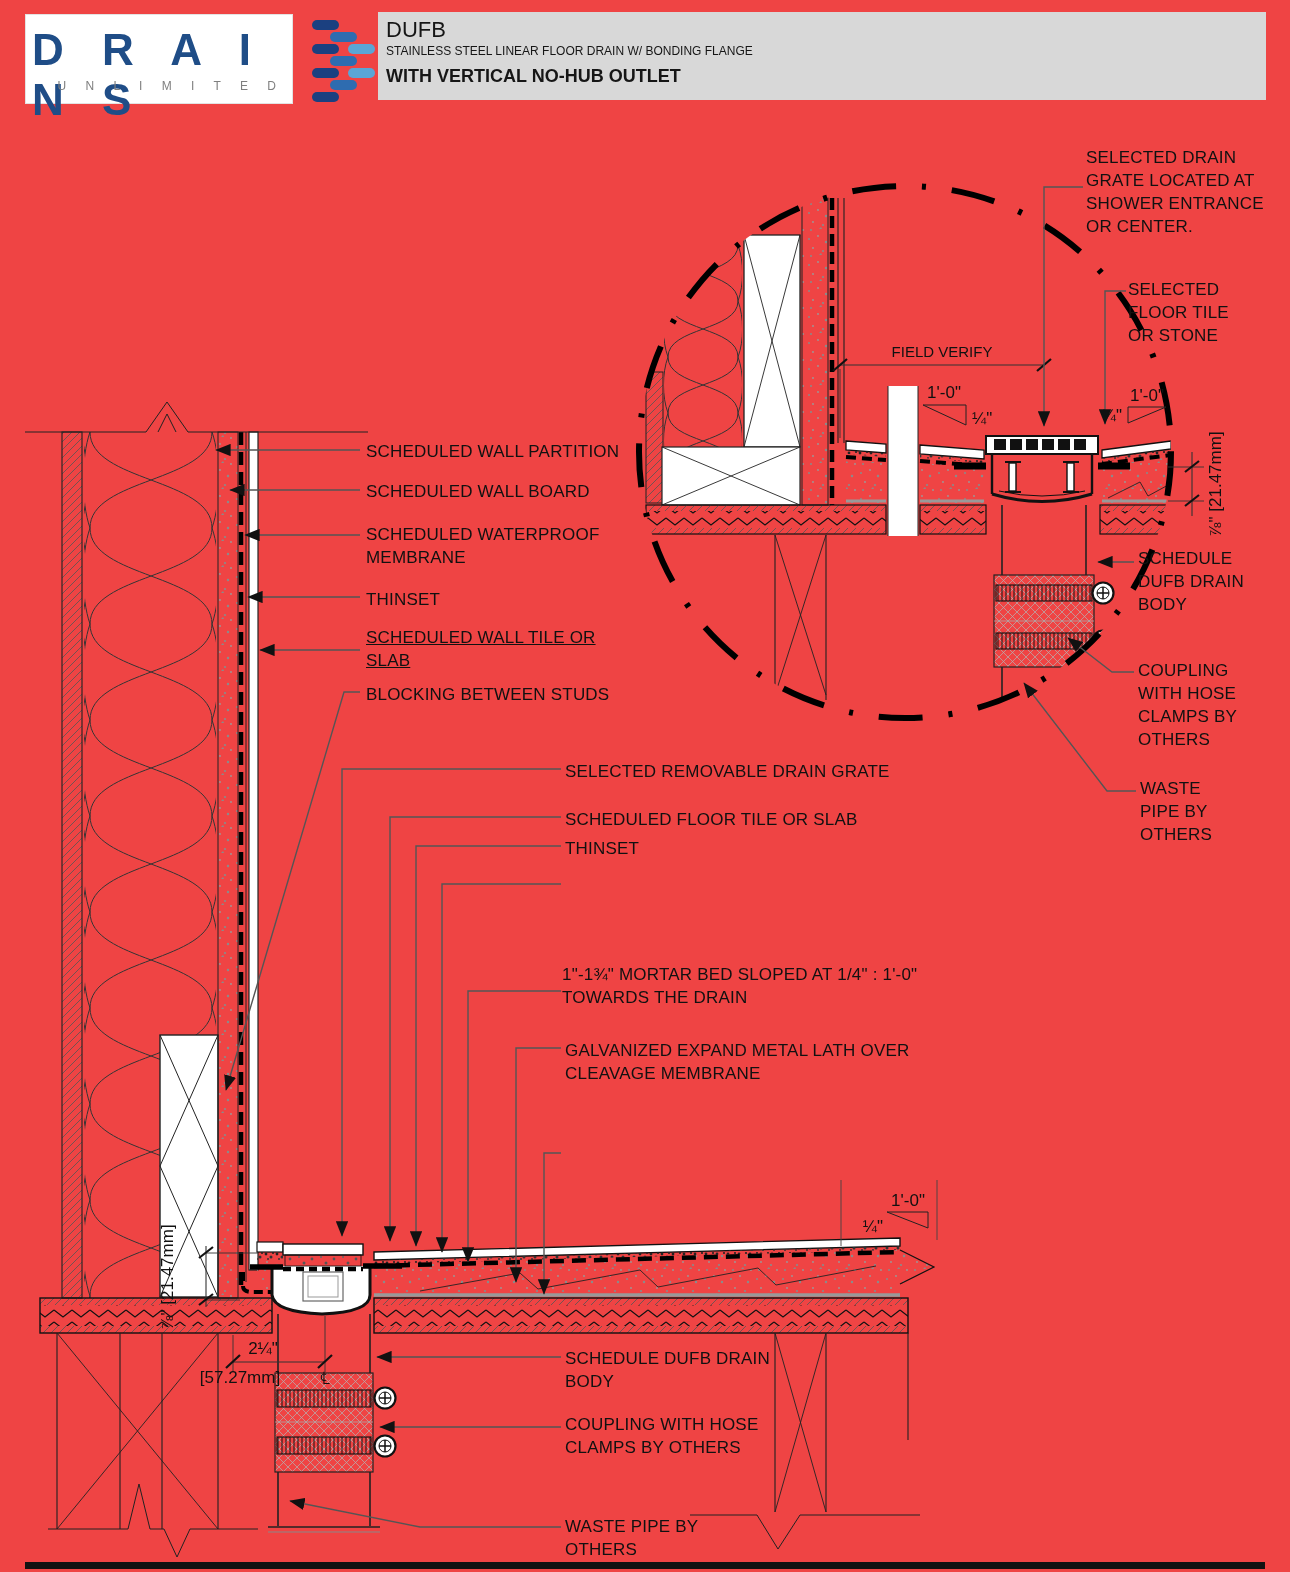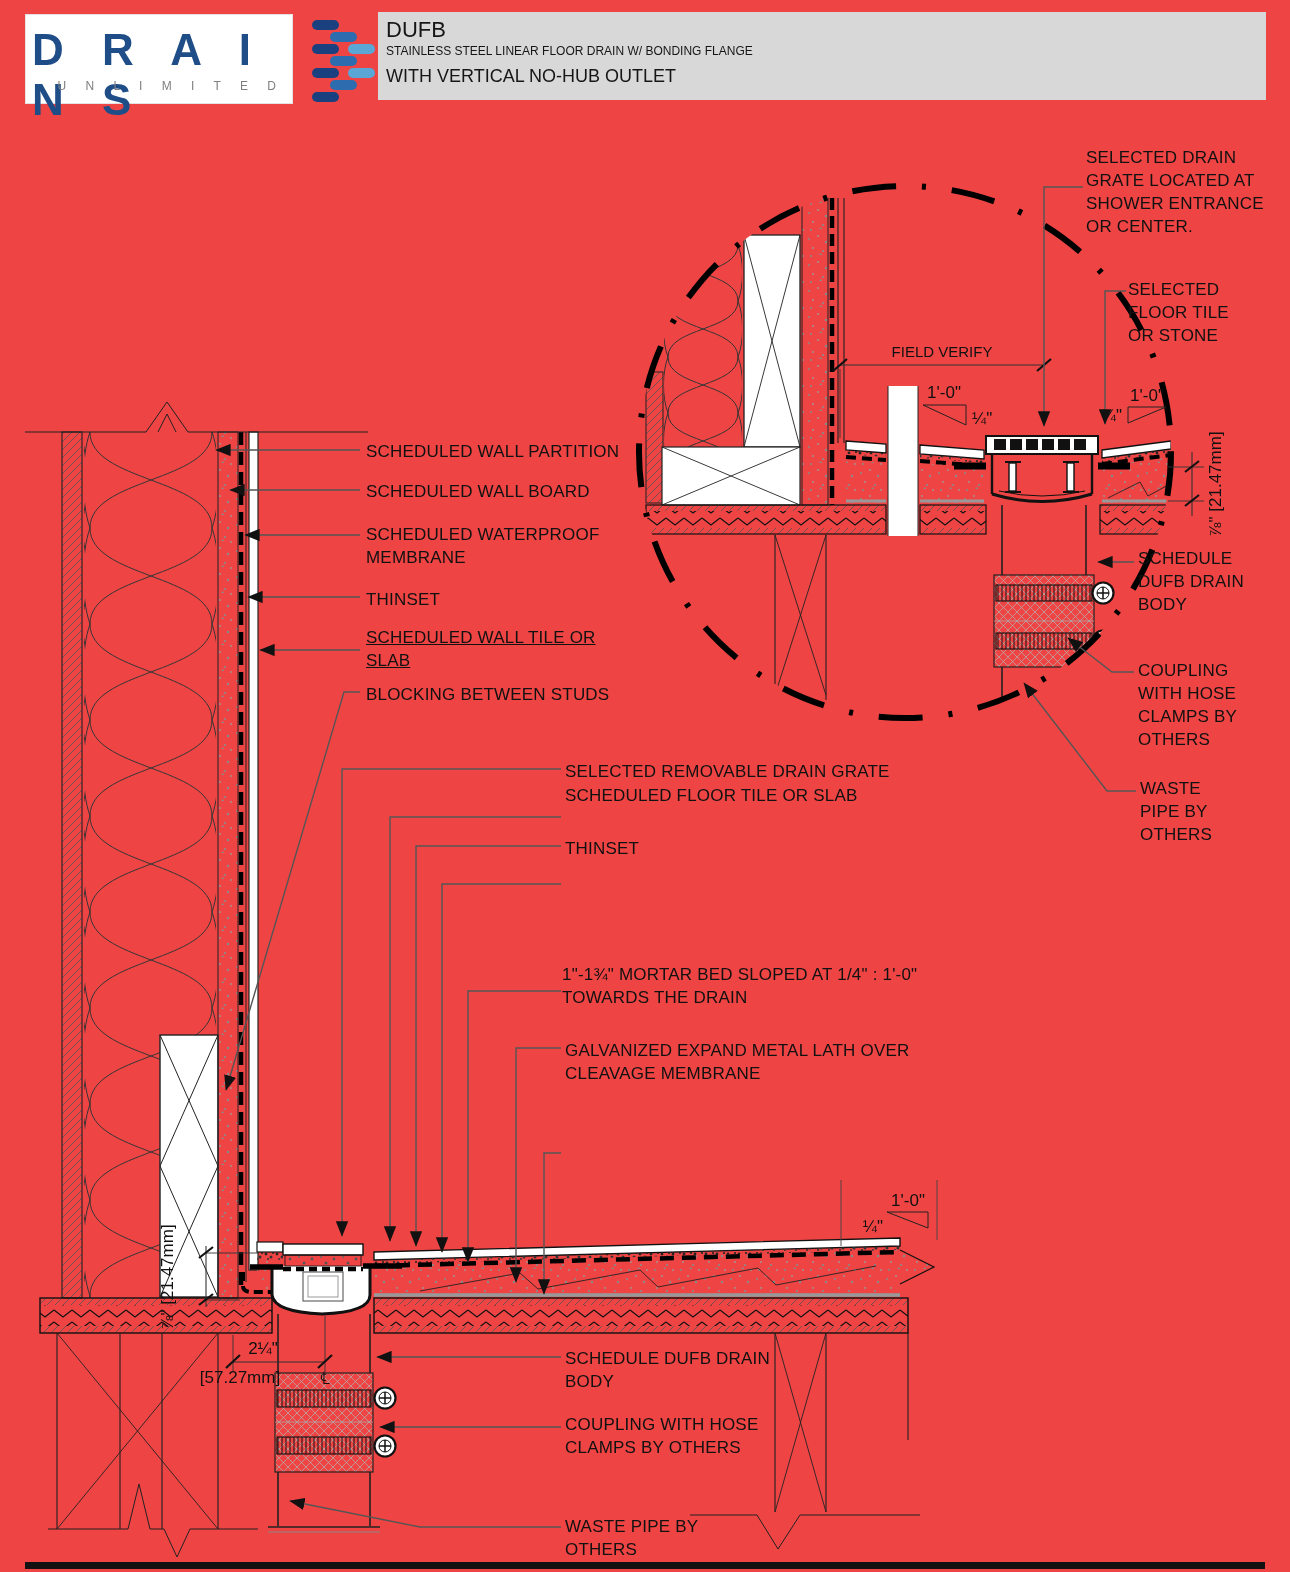--- a/index.html
+++ b/index.html
@@ -5,21 +5,21 @@
   html,body{margin:0;padding:0;background:#fff;}
   .canvas{position:relative;width:1290px;height:1572px;background:#ef4444;overflow:hidden;
           font-family:"Liberation Sans",sans-serif;}
   
   .brandbox{position:absolute;left:25px;top:14px;width:266px;height:88px;border:1px solid #e3e3e3;background:#fff;}
   .brandname{position:absolute;left:6px;top:10px;font-size:44px;font-weight:600;letter-spacing:13px;color:var(--brand_navy,#1f4d87);}
   .brandsub{position:absolute;right:8px;top:64px;font-size:12px;font-weight:500;letter-spacing:8px;color:var(--brand_gray,#7f7f7f);}
   .titlebox{position:absolute;left:378px;top:12px;width:888px;height:88px;background:var(--title_bg,#d8d8d8);color:#161616;}
   .titlemodel{position:absolute;left:8px;top:5px;font-size:22px;}
   .titleline1{position:absolute;left:8px;top:32px;font-size:12px;}
-  .titleline2{position:absolute;left:8px;top:54px;font-size:18px;}
+  .titleline2{position:absolute;left:8px;top:54px;font-size:18px;font-weight:bold;}
   .logo{position:absolute;left:298px;top:12px;}
   
   .dwg{position:absolute;left:0;top:0;}
   .lbl{position:absolute;font-size:17px;line-height:23px;color:#111;white-space:pre-line;letter-spacing:.2px;}
   text.d{font-family:"Liberation Sans",sans-serif;font-size:15px;fill:#111;}
   text.dm{font-family:"Liberation Sans",sans-serif;font-size:17px;fill:#111;}
 </style>
 </head>
 <body>
 
@@ -351,21 +351,21 @@
   <div class="lbl" style="left:366px;top:440px;">SCHEDULED WALL PARTITION</div>
   <div class="lbl" style="left:366px;top:480px;">SCHEDULED WALL BOARD</div>
   <div class="lbl" style="left:366px;top:523px;">SCHEDULED WATERPROOF
 MEMBRANE</div>
   <div class="lbl" style="left:366px;top:588px;">THINSET</div>
   <div class="lbl" style="left:366px;top:626px;text-decoration:underline;">SCHEDULED  WALL TILE OR
 SLAB</div>
   <div class="lbl" style="left:366px;top:683px;">BLOCKING BETWEEN STUDS</div>
 
   <div class="lbl" style="left:565px;top:760px;">SELECTED REMOVABLE DRAIN GRATE</div>
-  <div class="lbl" style="left:565px;top:784px;">SCHEDULED  FLOOR TILE OR SLAB</div>
+  <div class="lbl" style="left:565px;top:808px;">SCHEDULED  FLOOR TILE OR SLAB</div>
   <div class="lbl" style="left:565px;top:837px;">THINSET</div>
   <div class="lbl" style="left:562px;top:963px;">1"-1¾" MORTAR BED SLOPED AT  1/4" : 1'-0"
 TOWARDS THE DRAIN</div>
   <div class="lbl" style="left:565px;top:1039px;">GALVANIZED EXPAND METAL LATH OVER
 CLEAVAGE MEMBRANE</div>
 
   <div class="lbl" style="left:565px;top:1347px;">SCHEDULE DUFB DRAIN
 BODY</div>
   <div class="lbl" style="left:565px;top:1413px;">COUPLING WITH HOSE
 CLAMPS BY OTHERS</div>

